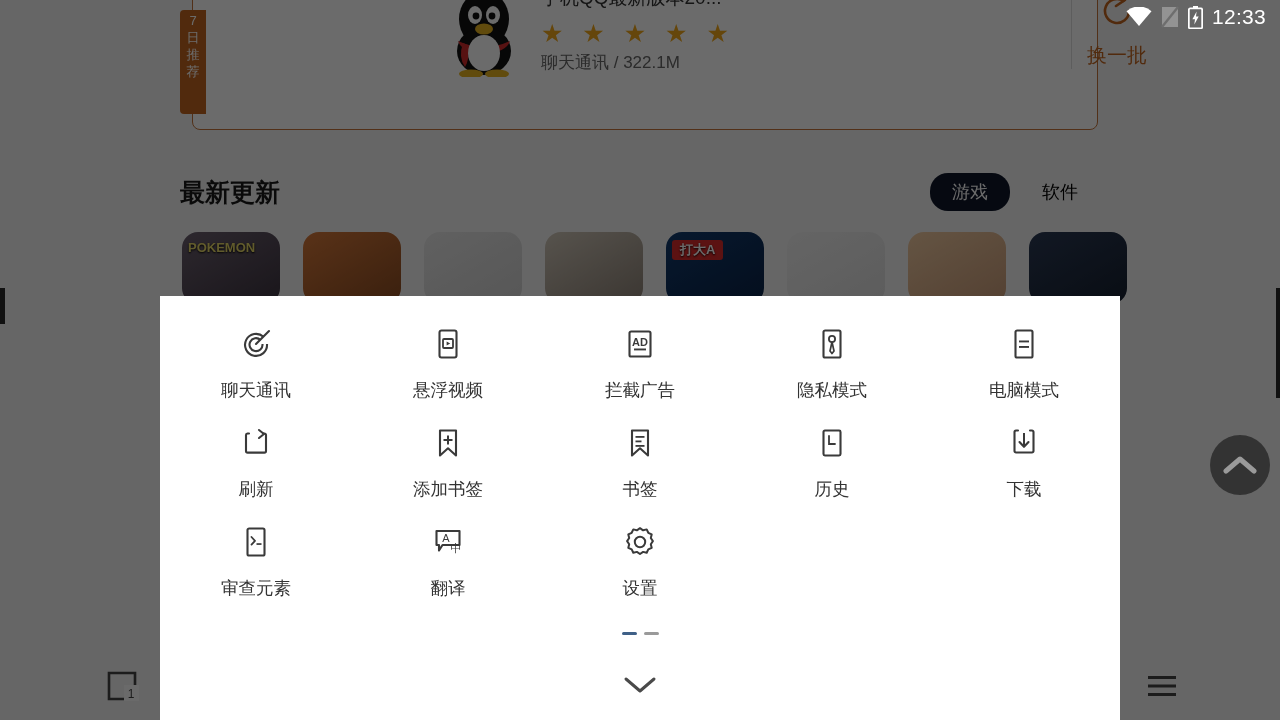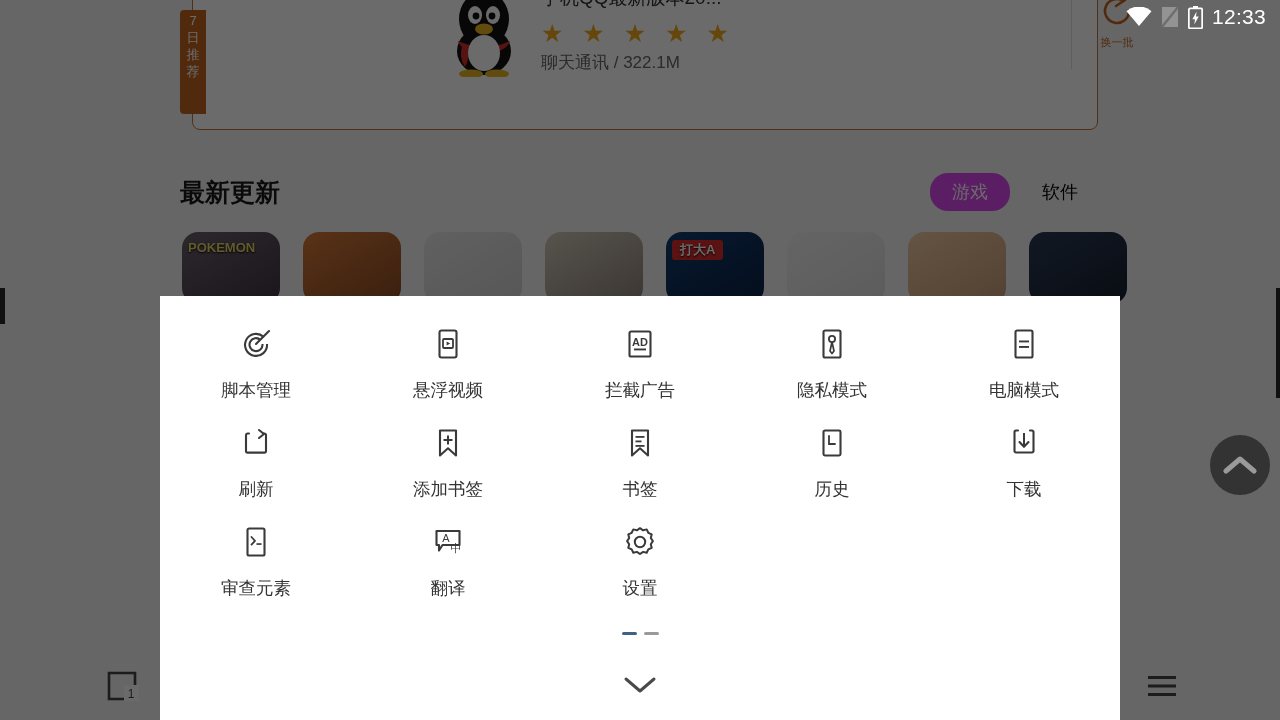--- a/index.html
+++ b/index.html
@@ -73,36 +73,36 @@
     font-size: 17px; color: #666;
   }
   #rec-sep {
     position: absolute; left: 878px; top: 22px;
     width: 1px; height: 84px; background: #dddddd;
   }
   #rec-refresh {
     position: absolute; left: 893px; top: 28px;
     width: 62px; text-align: center; color: #c2651f;
   }
-  #rec-refresh-label { font-size: 11px; margin-top: 0; display: block; }
+  #rec-refresh-label { font-size: 20px; margin-top: 7px; display: block; }
 
   
   #sec-header {
     position: absolute; left: 180px; top: 170px;
     width: 920px; height: 44px;
     display: flex; align-items: center; gap: 36px;
   }
   #sec-title { font-size: 25px; font-weight: bold; color: #1a1a1a; }
   #sec-tabs {
     margin-left: auto; display: flex; align-items: center; gap: 10px;
   }
   .sec-tab {
     font-size: 18px; color: #000000; padding: 7px 22px; border-radius: 18px;
   }
-  .sec-tab.active { background: #d946ef; color: #fff; font-family: Liberation Serif, serif; }
+  .sec-tab.active { background: #0f172a; color: #fff; font-family: Liberation Serif, serif; }
 
   
   #app-strip {
     position: absolute; left: 182px; top: 232px;
     width: 1098px; height: 72px;
     display: flex; gap: 23px;
   }
   .app-tile {
     width: 98px; height: 72px; border-radius: 16px;
     flex: 0 0 auto; overflow: hidden; position: relative;
@@ -302,21 +302,21 @@
     <div id="menu-grid">
 
       <div class="menu-item">
         <div class="menu-icon">
           <svg width="34" height="34" viewBox="0 0 34 34">
             <path d="M24.5 9.8A11 11 0 1 0 28 17" fill="none" stroke="#3a3a3a" stroke-width="2.1"></path>
             <path d="M21.5 12.9A6.5 6.5 0 1 0 23.5 17" fill="none" stroke="#3a3a3a" stroke-width="2.1"></path>
             <path d="M17 17 L30 4" fill="none" stroke="#3a3a3a" stroke-width="2.1" stroke-linecap="round"></path>
           </svg>
         </div>
-        <div class="menu-label">脚本管理</div>
+        <div class="menu-label">聊天通讯</div>
       </div>
 
       <div class="menu-item">
         <div class="menu-icon">
           <svg width="34" height="34" viewBox="0 0 34 34">
             <rect x="8.5" y="3.5" width="17" height="27" rx="2" fill="none" stroke="#3a3a3a" stroke-width="2.1"></rect>
             <rect x="12" y="12" width="10" height="9" rx="1" fill="none" stroke="#3a3a3a" stroke-width="1.8"></rect>
             <path d="M15.6 14.6 L19.2 16.6 L15.6 18.6 z" fill="#3a3a3a"></path>
           </svg>
         </div>

